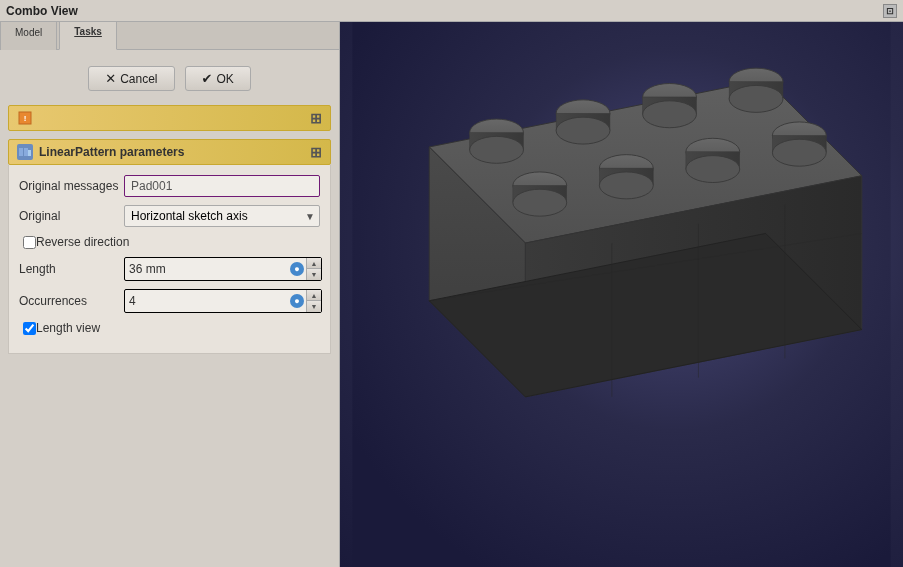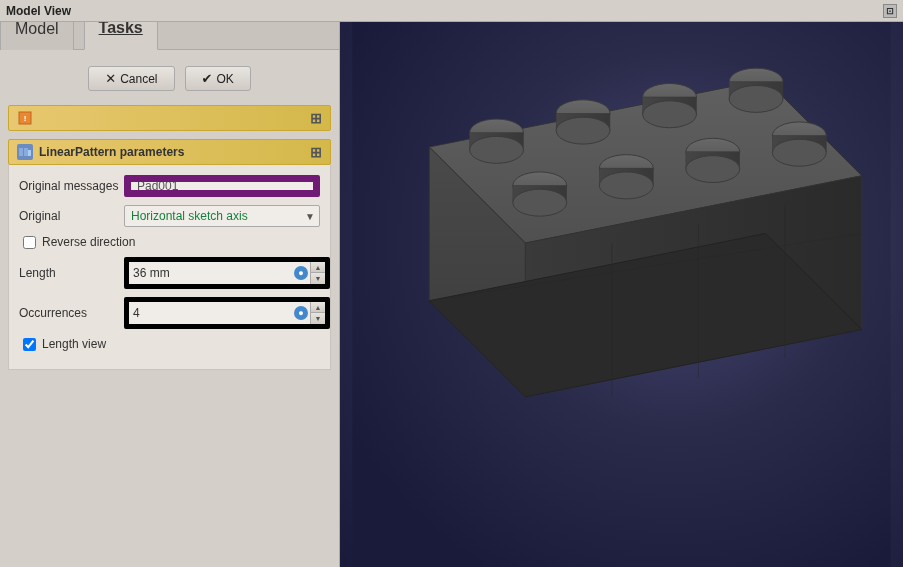--- a/index.html
+++ b/index.html
@@ -65,25 +65,25 @@
     
     .tabs {
       display: flex;
       background: #c8c3bc;
       border-bottom: 1px solid #aaa;
       height: 28px;
       align-items: flex-end;
     }
     .tab {
       padding: 12px 14px;
-      font-size: 16px;
+      font-size: 10px;
       cursor: pointer;
       border: 1px solid #aaa;
       border-bottom: none;
-      margin-right: 10px;
+      margin-right: 2px;
       background: #c8c3bc;
       color: #333;
       position: relative;
       top: 1px;
     }
     .tab.active {
       background: #d4cfc8;
       border-bottom: 1px solid #d4cfc8;
       font-weight: bold;
       z-index: 1;
@@ -179,76 +179,75 @@
     }
     .form-label {
       width: 105px;
       font-size: 12px;
       color: #333;
       flex-shrink: 0;
     }
     .form-input {
       flex: 1;
       height: 22px;
-      border: 7px solid #701a75;
+      border: 1px solid #701a75;
       background: #f0ede8;
       padding: 2px 6px;
       font-size: 12px;
       color: #555;
       border-radius: 2px;
     }
     .form-select-wrapper {
       flex: 1;
       display: flex;
       align-items: center;
       position: relative;
     }
     .form-select {
       flex: 1;
       height: 22px;
       border: 1px solid #aaa;
       background: #f0ede8;
       padding: 2px 6px;
       font-size: 12px;
-      color: #15803d;
+      color: #000000;
       border-radius: 2px;
       appearance: none;
       -webkit-appearance: none;
       cursor: pointer;
     }
     .select-arrow {
       position: absolute;
       right: 5px;
       pointer-events: none;
       font-size: 10px;
       color: #555;
     }
 
     .checkbox-row {
       display: flex;
       align-items: center;
-      gap: 6px;
       margin-bottom: 8px;
       padding-left: 4px;
     }
     .checkbox-row input[type="checkbox"] {
       width: 13px;
       height: 13px;
       cursor: pointer;
     }
     .checkbox-label {
       font-size: 12px;
       color: #333;
     }
 
     .spinbox-wrapper {
       flex: 1;
       display: flex;
       align-items: center;
-      border: 5px solid #000000;
+      border: 1px solid #000000;
       border-radius: 2px;
       overflow: visible;
       background: #f0ede8;
       position: relative;
     }
     .spinbox-input {
       flex: 1;
       height: 22px;
       border: none;
       background: transparent;
@@ -310,21 +309,21 @@
 
     
     ::-webkit-scrollbar { width: 8px; }
     ::-webkit-scrollbar-track { background: #c8c3bc; }
     ::-webkit-scrollbar-thumb { background: #aaa; border-radius: 2px; }
   </style>
 </head>
 <body>
 
 <div class="title-bar">
-  <span>Model View</span>
+  <span>Combo View</span>
   <div class="title-bar-controls">
     <div class="title-bar-btn">⊡</div>
   </div>
 </div>
 
 <div class="main-layout">
 
   <div class="left-panel">
 
     <div class="tabs">

